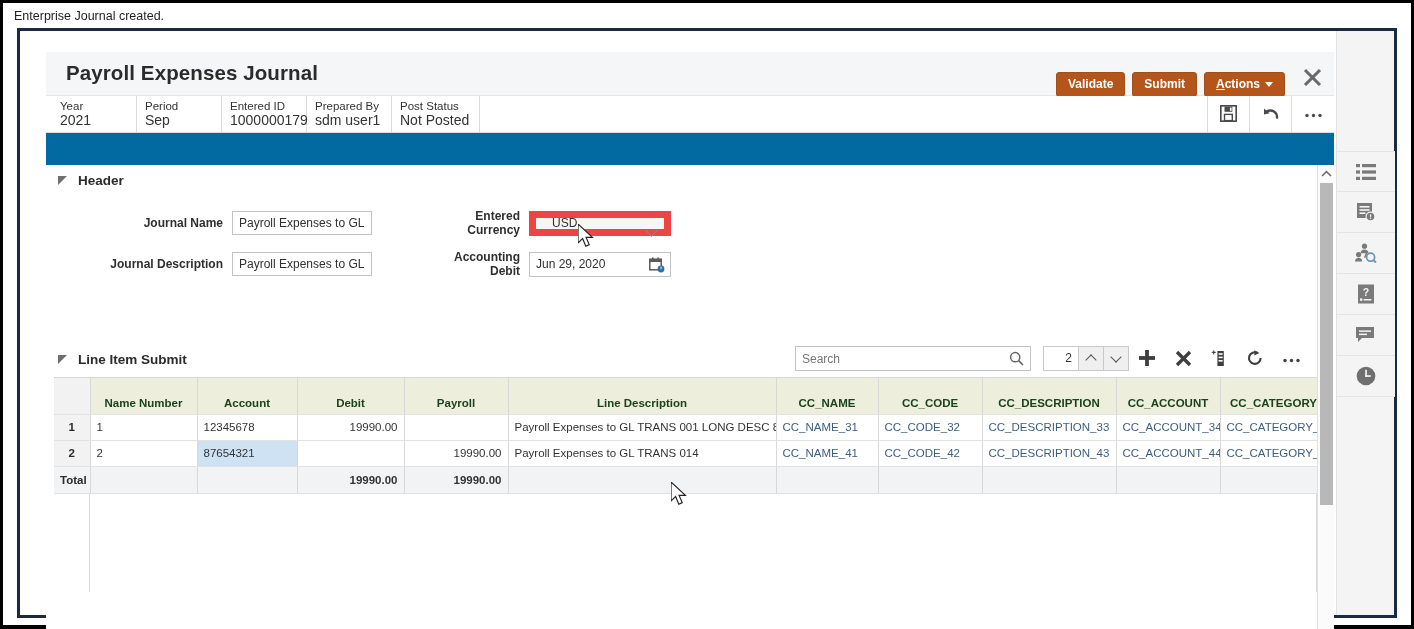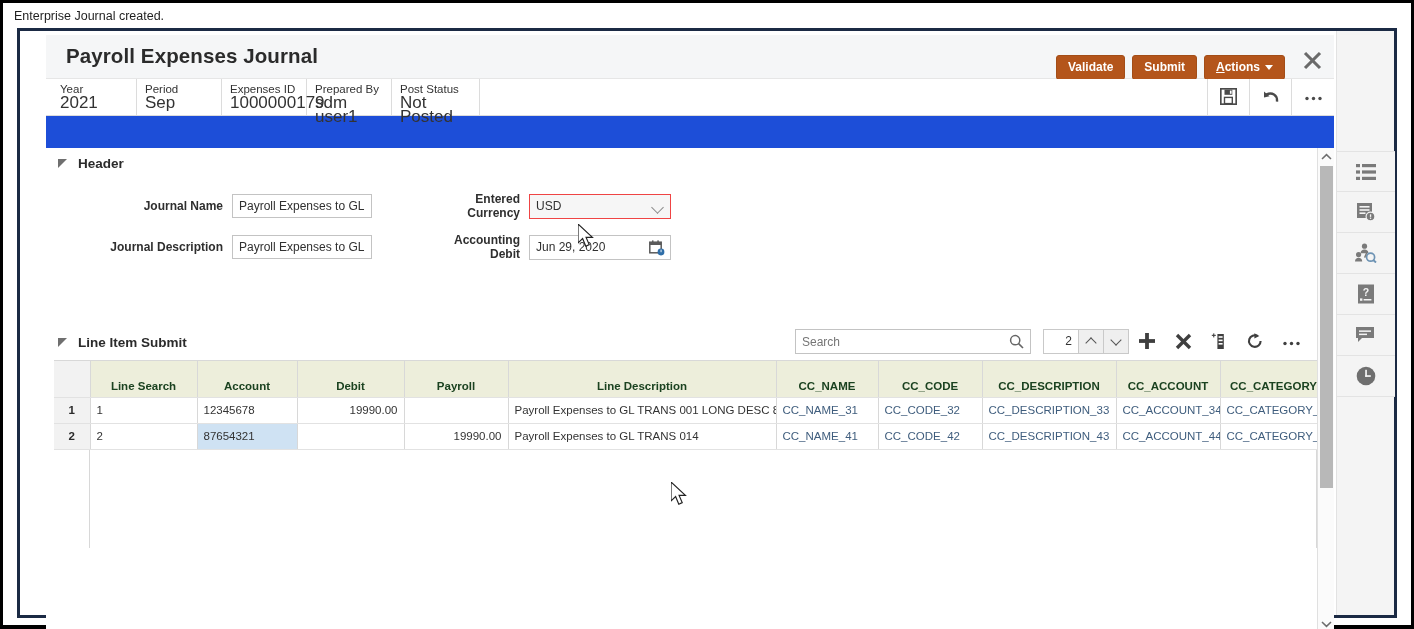--- a/index.html
+++ b/index.html
@@ -53,23 +53,23 @@
     display:flex; align-items:center; justify-content:center;
     border-bottom:1px solid #e3e3e3;
     background:#f4f4f4;
     cursor:pointer;
   }
   .rail-btn:first-child { border-top:1px solid #e3e3e3; }
   .rail-btn svg { display:block; }
 
   
   .panel {
-    position:absolute; left:26px; top:4px;
+    position:absolute; left:26px; top:21px;
     width:1288px; height:565px;
-    background:#1d4ed8;
+    background:#0369a1;
   }
 
   
   .titlebar {
     position:relative;
     height:44px;
     background:#f5f6f7;
     border-bottom:1px solid #e6e6e6;
   }
   .app-title {
@@ -114,21 +114,21 @@
     background:#ffffff;
   }
   .sum-cells { position:absolute; left:6px; top:0; display:flex; height:37px; }
   .sum-cell {
     width:85px; padding:3px 0 0 8px;
     border-right:1px solid #dcdcdc;
     height:37px;
   }
   .sum-cell.w-wide { width:88px; }
   .sum-lab { font-size:11.5px; color:#333; line-height:14px; }
-  .sum-val { font-size:17px; color:#333; line-height:14px; }
+  .sum-val { font-size:14px; color:#333; line-height:14px; }
   .sum-tools {
     position:absolute; right:0; top:0; height:37px;
     display:flex; align-items:center;
     border-left:1px solid #dcdcdc;
   }
   .sum-tool {
     width:42px; height:37px;
     display:flex;align-items:center;justify-content:center;
     border-right:1px solid #dcdcdc;
     cursor:pointer;
@@ -172,25 +172,25 @@
     border:1px solid #c3c3c3;
     background:#ffffff;
     height:24px; line-height:22px;
     font-size:12px; color:#303030;
     padding:0 6px;
     font-family:"Liberation Sans", sans-serif;
     outline:none;
   }
   .fselect {
     position:relative;
-    border:1px solid #ef4444;
+    border:7px solid #ef4444;
     background:#f6f6f6;
     height:25px; width:142px;
     font-size:12px; color:#303030;
-    display:flex; align-items:center; padding:0 6px;
+    display:flex; align-items:center; padding:0 16px;
     cursor:pointer;
   }
   .fselect .chev {
     position:absolute; right:8px; top:8px;
     width:9px;height:9px;
     border-right:1.6px solid #8a8a8a;
     border-bottom:1.6px solid #8a8a8a;
     transform:rotate(45deg);
   }
   .fdate {
@@ -411,21 +411,21 @@
         <div class="sum-cells">
           <div class="sum-cell">
             <div class="sum-lab">Year</div>
             <div class="sum-val">2021</div>
           </div>
           <div class="sum-cell">
             <div class="sum-lab">Period</div>
             <div class="sum-val">Sep</div>
           </div>
           <div class="sum-cell">
-            <div class="sum-lab">Expenses ID</div>
+            <div class="sum-lab">Entered ID</div>
             <div class="sum-val">1000000179</div>
           </div>
           <div class="sum-cell">
             <div class="sum-lab">Prepared By</div>
             <div class="sum-val">sdm user1</div>
           </div>
           <div class="sum-cell w-wide">
             <div class="sum-lab">Post Status</div>
             <div class="sum-val">Not Posted</div>
           </div>
@@ -594,21 +594,21 @@
                 <col style="width:268px">
                 <col style="width:102px">
                 <col style="width:104px">
                 <col style="width:134px">
                 <col style="width:104px">
                 <col style="width:107px">
               </colgroup>
               <thead>
                 <tr>
                   <th class="rowhdr"></th>
-                  <th>Line Search</th>
+                  <th>Name Number</th>
                   <th>Account</th>
                   <th>Debit</th>
                   <th>Payroll</th>
                   <th>Line Description</th>
                   <th>CC_NAME</th>
                   <th>CC_CODE</th>
                   <th>CC_DESCRIPTION</th>
                   <th>CC_ACCOUNT</th>
                   <th>CC_CATEGORY</th>
                 </tr>
@@ -633,20 +633,33 @@
                   <td class="sel">87654321</td>
                   <td class="num"></td>
                   <td class="num">19990.00</td>
                   <td>Payroll Expenses to GL TRANS 014</td>
                   <td class="link">CC_NAME_41</td>
                   <td class="link">CC_CODE_42</td>
                   <td class="link">CC_DESCRIPTION_43</td>
                   <td class="link">CC_ACCOUNT_44</td>
                   <td class="link">CC_CATEGORY_45</td>
                 </tr>
+                <tr class="total">
+                  <td class="rowhdr">Total</td>
+                  <td></td>
+                  <td></td>
+                  <td class="num">19990.00</td>
+                  <td class="num">19990.00</td>
+                  <td></td>
+                  <td></td>
+                  <td></td>
+                  <td></td>
+                  <td></td>
+                  <td></td>
+                </tr>
               </tbody>
             </table>
             <div class="filler-row" style="margin-left:0">
               <div class="filler-c1"></div>
               <div class="filler-c2"></div>
             </div>
           </div>
 
         </div>
 

